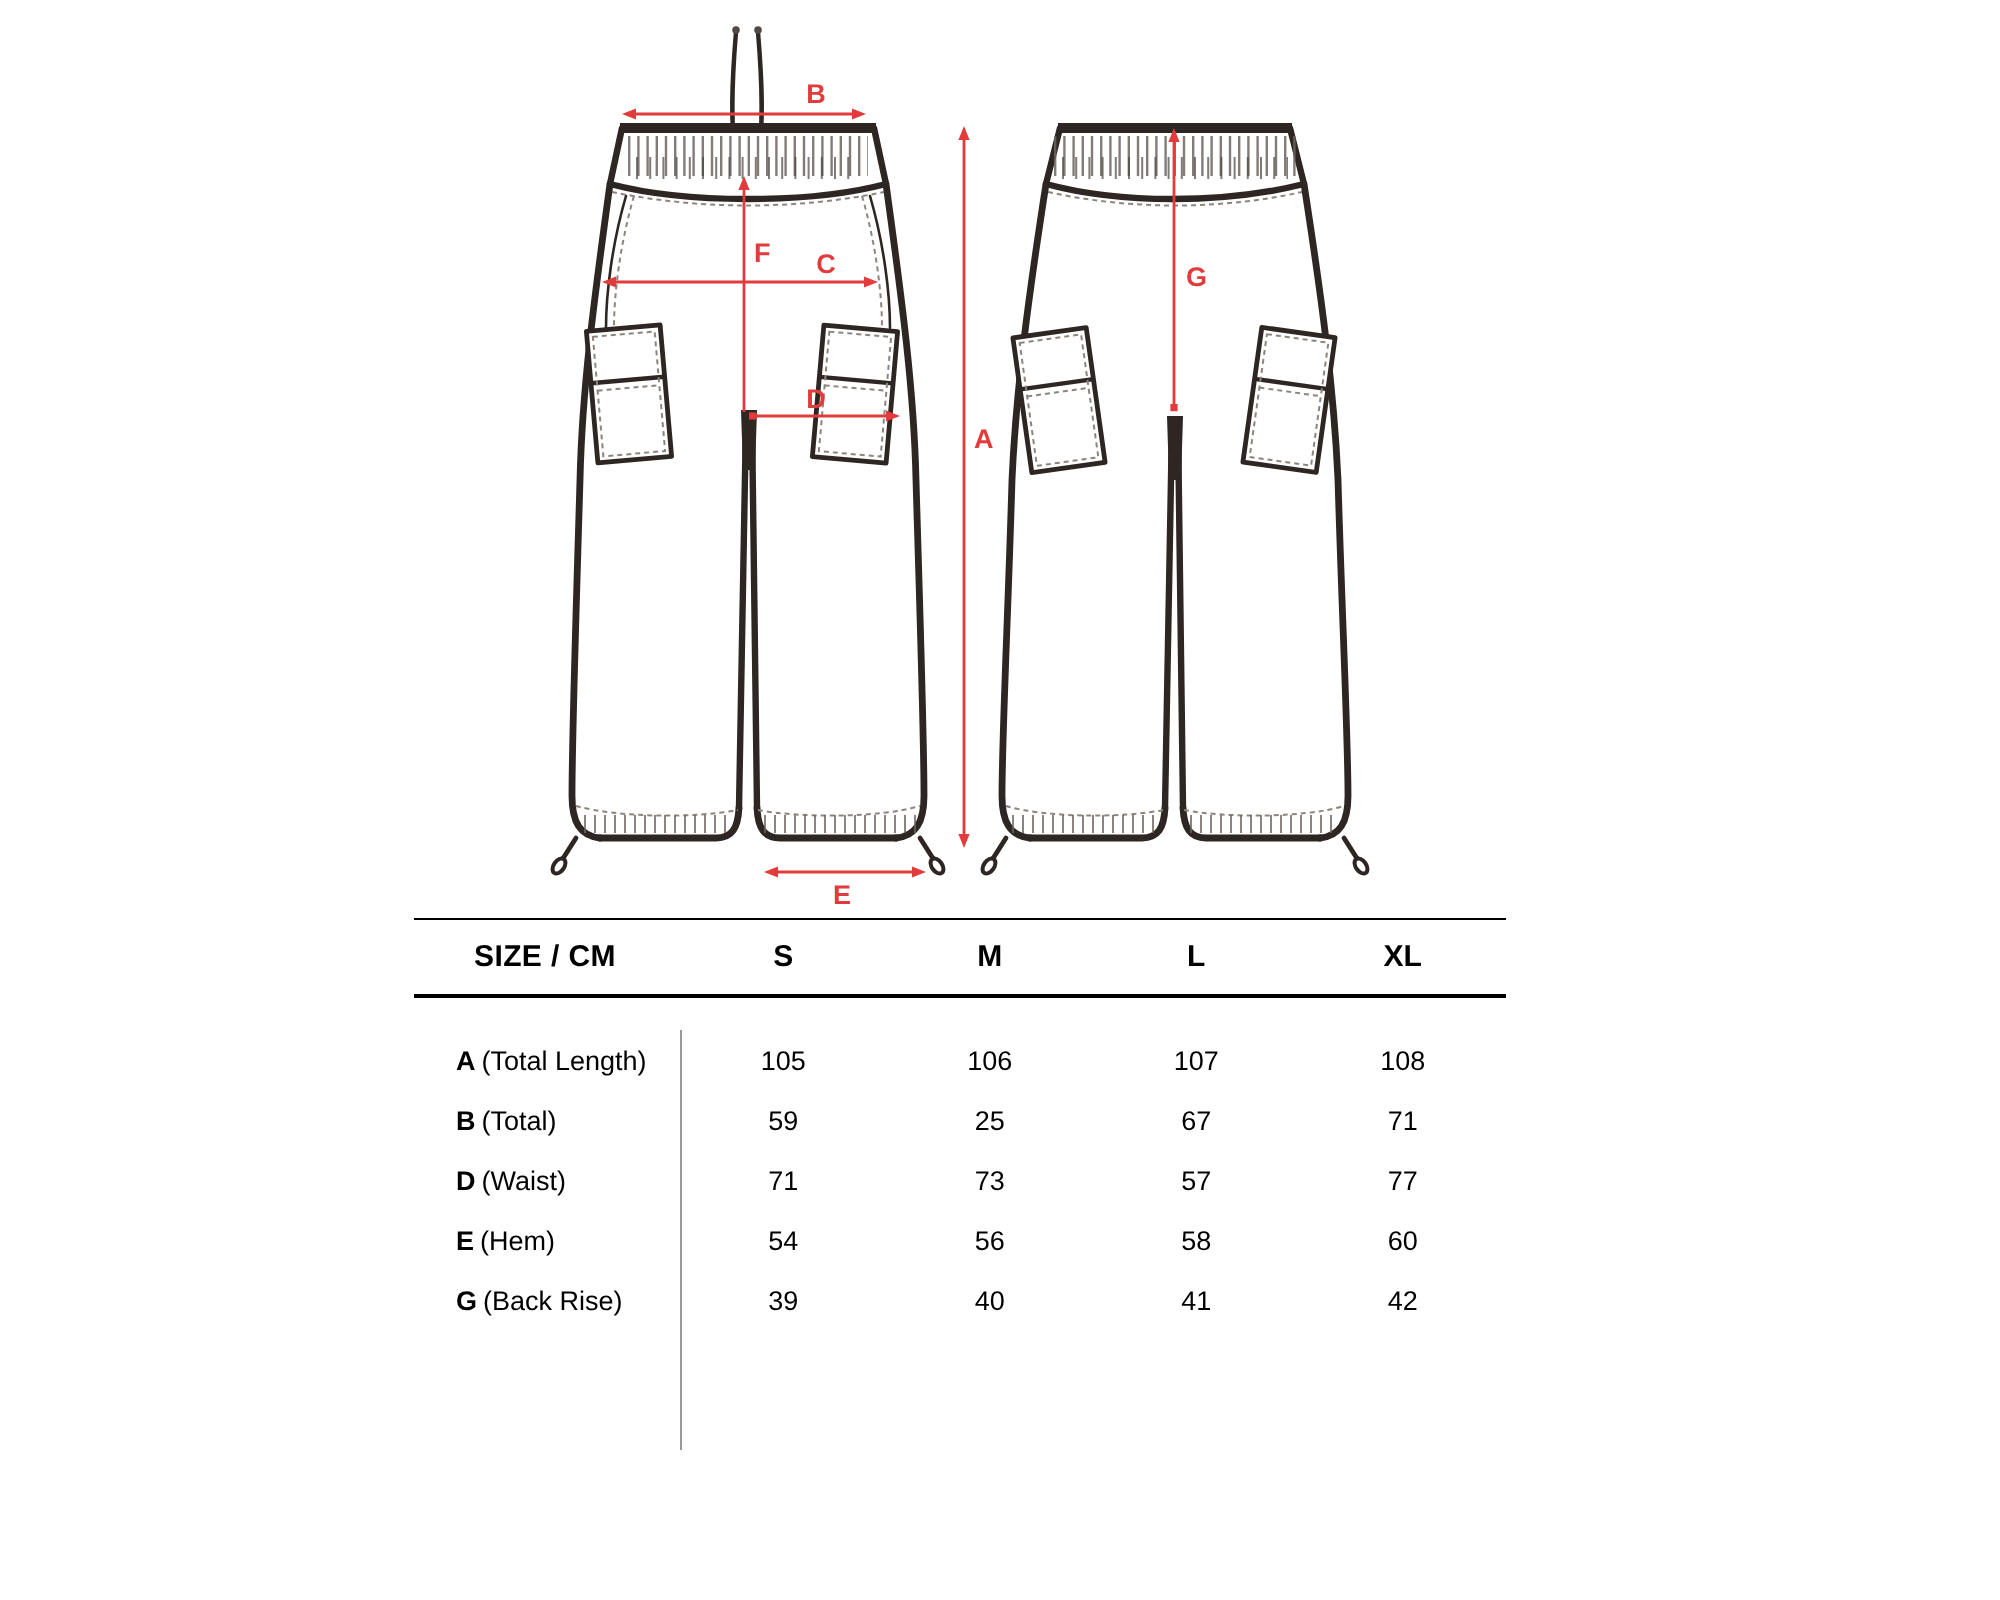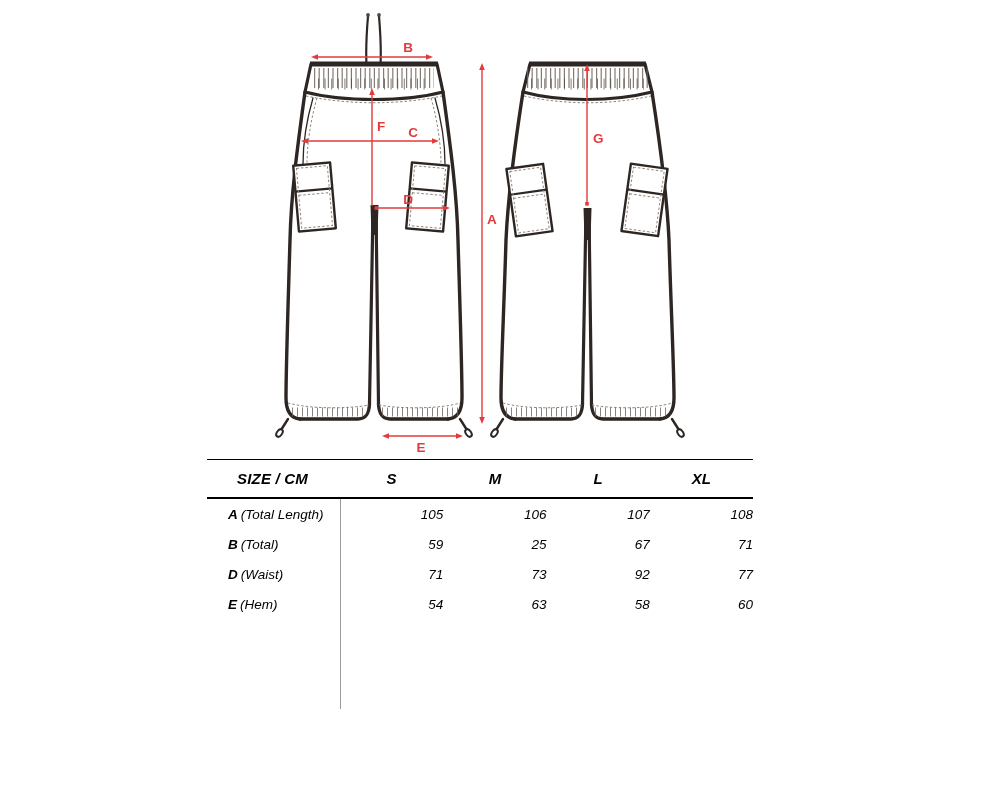--- a/index.html
+++ b/index.html
@@ -1,30 +1,30 @@
 <!DOCTYPE html>
 <html><head>
 <meta charset="utf-8">
 <style>
   html,body{margin:0;padding:0;background:#fff;}
   body{width:1000px;height:800px;font-family:"Liberation Sans",sans-serif;color:#000;}
   .stage{position:relative;width:1000px;height:800px;background:#fff;overflow:hidden;}
   .diagram-svg{position:absolute;left:0;top:0;}
 
   
-  .size-table{position:absolute;left:207px;top:459px;width:546px;border-top:1px solid #000;font-style:italic;}
+  .size-table{position:absolute;left:207px;top:459px;width:546px;border-top:1px solid #000;}
   .t-head{display:grid;grid-template-columns:133px 1fr 1fr 1fr 1fr;height:37px;align-items:center;
           border-bottom:2px solid #000;font-weight:bold;font-size:15px;}
   .t-head .first{padding-left:30px;text-align:left;letter-spacing:.2px;}
   .t-h{text-align:center;}
-  .t-body{position:relative;}
+  .t-body{position:relative;margin-top:16px;}
   .t-row{display:grid;grid-template-columns:133px 1fr 1fr 1fr 1fr;height:30px;align-items:center;font-size:13.5px;}
   .t-label{padding-left:21px;text-align:left;white-space:nowrap;}
   .t-label b{font-weight:bold;margin-right:3px;}
-  .t-val{text-align:right;}
+  .t-val{text-align:center;}
   .v-divider{position:absolute;left:133px;top:0;width:1px;height:210px;background:#9a9a9a;}
 
   .footnote{position:absolute;left:207px;top:733px;font-size:13.5px;color:#000;}
 
   
   .outline{stroke:#2d2623;fill:none;stroke-linecap:round;stroke-linejoin:round;}
   .fillw{fill:#fff;}
   .stitch{stroke:#8d857d;fill:none;stroke-width:1;stroke-dasharray:2.5 2;}
   .shirr{stroke:#6e655e;}
   .measure{stroke:#e23b3b;stroke-width:1.4;fill:none;}
@@ -205,27 +205,34 @@
         <div class="t-label"><b>B</b><span>(Total)</span></div>
         <div class="t-val">59</div>
         <div class="t-val">25</div>
         <div class="t-val">67</div>
         <div class="t-val">71</div>
       </div>
       <div class="t-row">
         <div class="t-label"><b>D</b><span>(Waist)</span></div>
         <div class="t-val">71</div>
         <div class="t-val">73</div>
-        <div class="t-val">92</div>
+        <div class="t-val">57</div>
         <div class="t-val">77</div>
       </div>
       <div class="t-row">
         <div class="t-label"><b>E</b><span>(Hem)</span></div>
         <div class="t-val">54</div>
-        <div class="t-val">63</div>
+        <div class="t-val">56</div>
         <div class="t-val">58</div>
         <div class="t-val">60</div>
       </div>
+      <div class="t-row">
+        <div class="t-label"><b>G</b><span>(Back Rise)</span></div>
+        <div class="t-val">39</div>
+        <div class="t-val">40</div>
+        <div class="t-val">41</div>
+        <div class="t-val">42</div>
+      </div>
     </div>
   </div>
 
 
 </div>
 
 </body></html>

